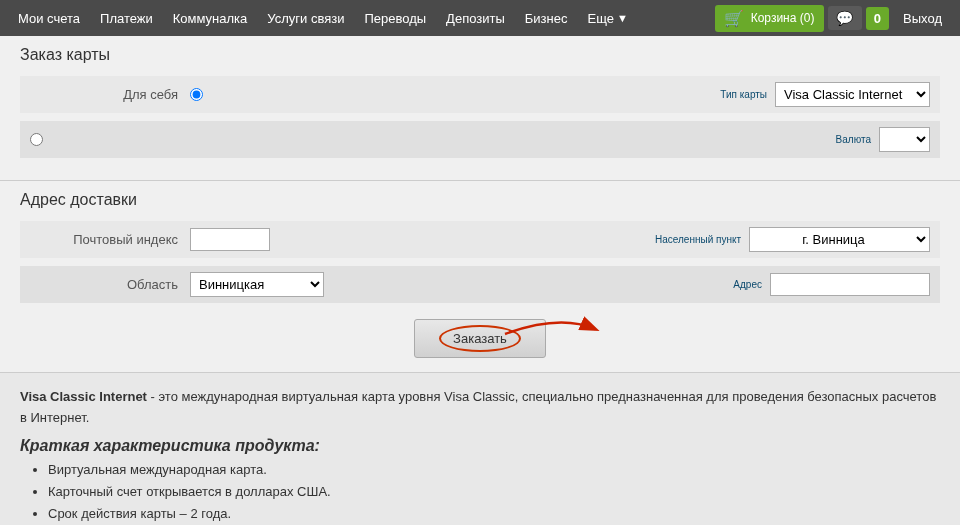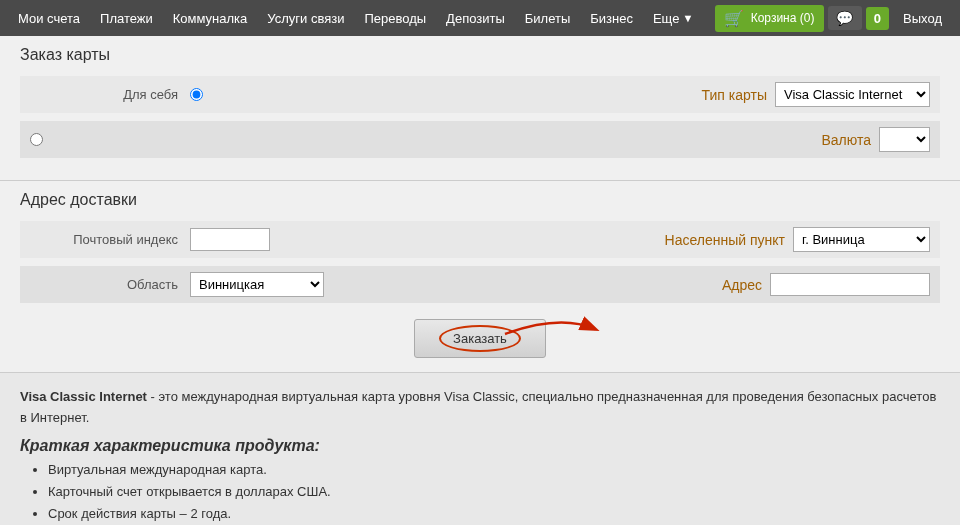--- a/index.html
+++ b/index.html
@@ -114,43 +114,43 @@
       align-items: center;
       gap: 8px;
     }
     .form-right {
       margin-left: auto;
       display: flex;
       align-items: center;
       gap: 8px;
     }
     .form-right-label {
-      color: #a16207;
-      font-size: 14px;
+      color: #0c4a6e;
+      font-size: 10px;
       white-space: nowrap;
     }
     input[type="text"], input[type="number"] {
       border: 1px solid #aaa;
       padding: 3px 6px;
       font-size: 13px;
       background: #fff;
     }
     select {
       border: 1px solid #aaa;
       padding: 3px 4px;
       font-size: 13px;
       background: #fff;
       cursor: pointer;
     }
     input[type="radio"] { cursor: pointer; }
 
     .card-select { width: 155px; }
     .currency-select { width: 51px; padding-left: 24px; }
     .region-select { width: 134px; }
-    .city-select { width: 137px; }
+    .city-select { width: 181px; text-align: center; }
     .postcode-input { width: 80px; }
     .address-input { width: 160px; }
 
     
     .order-btn-row {
       display: flex;
       justify-content: center;
       align-items: center;
       padding: 8px 0 10px 0;
       position: relative;
@@ -219,21 +219,20 @@
 </head>
 <body>
 
 <nav class="navbar">
   <div class="nav-item">Мои счета</div>
   <div class="nav-item">Платежи</div>
   <div class="nav-item">Коммуналка</div>
   <div class="nav-item">Услуги связи</div>
   <div class="nav-item">Переводы</div>
   <div class="nav-item">Депозиты</div>
-  <div class="nav-item">Билеты</div>
   <div class="nav-item">Бизнес</div>
   <div class="nav-item">
     <span>Еще</span>
     <span class="more-arrow">▼</span>
   </div>
   <div class="nav-spacer"></div>
   <div class="nav-right">
     <div class="cart-btn">
       <span class="cart-icon">🛒</span>
       <span>Корзина (0)</span>

